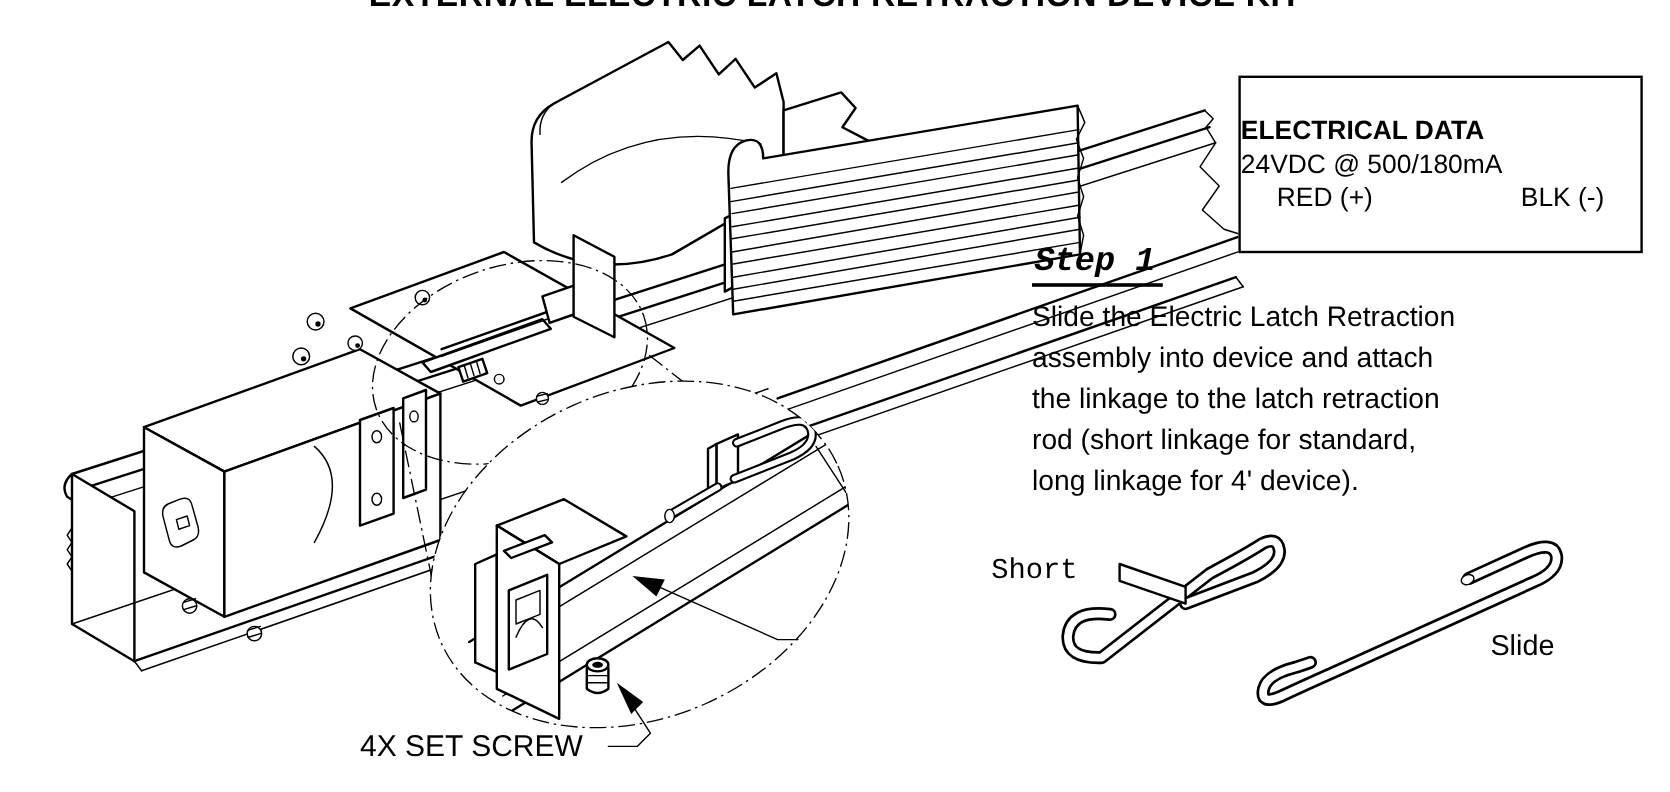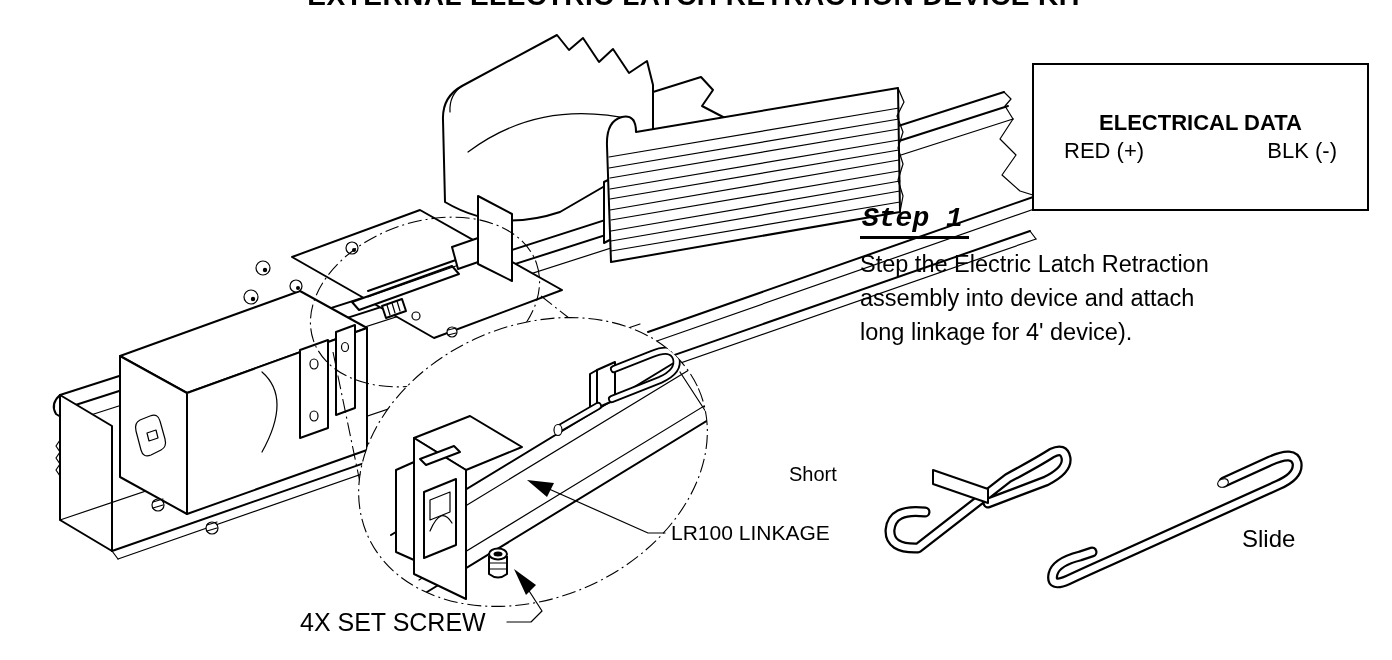--- a/index.html
+++ b/index.html
@@ -12,30 +12,30 @@
   .thin{stroke-width:1.2;}
   .wh{fill:#fff;stroke:#000;stroke-width:2;stroke-linejoin:round;}
   .whthin{fill:#fff;stroke:#000;stroke-width:1.2;stroke-linejoin:round;}
   .dd{stroke:#000;stroke-width:1.1;fill:none;stroke-dasharray:14 4 2 4;}
   .ddw{stroke:#000;stroke-width:1.1;fill:#fff;stroke-dasharray:14 4 2 4;}
   .wireO{stroke:#000;stroke-width:11;fill:none;stroke-linecap:round;stroke-linejoin:round;}
   .wireI{stroke:#fff;stroke-width:6.5;fill:none;stroke-linecap:round;stroke-linejoin:round;}
   .wireO2{stroke:#000;stroke-width:8;fill:none;stroke-linecap:round;stroke-linejoin:round;}
   .wireI2{stroke:#fff;stroke-width:4.5;fill:none;stroke-linecap:round;stroke-linejoin:round;}
   .edata{position:absolute;left:1032px;top:63px;width:337px;height:148px;border:2px solid #000;
-         background:#fff;text-align:center;font-size:22px;line-height:28px;
+         background:#fff;text-align:left;font-size:22px;line-height:28px;
          display:flex;flex-direction:column;justify-content:center;box-sizing:border-box;}
   .edata-heading{font-weight:bold;}
   .edata-row{display:flex;justify-content:space-between;padding:0 30px;gap:23px;}
   .step1{position:absolute;left:860px;top:203px;width:400px;}
   .step1-heading{font-size:28px;font-weight:bold;font-style:italic;display:inline-block;
                  border-bottom:3px solid #000;padding:0 6px 2px 2px;font-family:Liberation Mono, monospace;}
   .step1-text{margin-top:8px;font-size:23.5px;line-height:34px;}
   .lbl{position:absolute;white-space:nowrap;}
-  .lbl-short{left:789px;top:463px;font-size:20px;}
+  .lbl-short{left:826px;top:463px;font-size:24px;font-family:Liberation Mono, monospace;}
   .lbl-long{left:1242px;top:525px;font-size:24px;}
   .lbl-lr100{left:671px;top:521px;font-size:21px;}
   .lbl-screw{left:300px;top:608px;font-size:25px;}
 </style>
 </head>
 <body>
 
 <div class="stage">
 
   <svg width="1392" height="660" viewBox="0 0 1392 660">
@@ -184,33 +184,35 @@
       <path class="wireO" d="M1224,482 L1270,461 Q1294,450 1297,463 Q1299,476 1278,485 L1112,560 Q1085,572 1068,580 Q1050,588 1053,574 Q1056,562 1080,556 L1092,552"></path>
       <path class="wireI" d="M1224,482 L1270,461 Q1294,450 1297,463 Q1299,476 1278,485 L1112,560 Q1085,572 1068,580 Q1050,588 1053,574 Q1056,562 1080,556 L1092,552"></path>
       <ellipse class="whthin" cx="1223" cy="483" rx="5.5" ry="4" transform="rotate(-22 1223 483)"></ellipse>
     </g>
   </svg>
 
   <div class="title">EXTERNAL ELECTRIC LATCH RETRACTION DEVICE KIT</div>
 
   <div class="edata">
     <div class="edata-heading">ELECTRICAL DATA</div>
+    <div>24VDC @ 500/180mA</div>
     <div class="edata-row">
       <span>RED (+)</span>
       <span>BLK (-)</span>
     </div>
   </div>
 
   <div class="step1">
     <div class="step1-heading">Step 1</div>
     <div class="step1-text">
-      <div>Step the Electric Latch Retraction</div>
+      <div>Slide the Electric Latch Retraction</div>
       <div>assembly into device and attach</div>
+      <div>the linkage to the latch retraction</div>
+      <div>rod (short linkage for standard,</div>
       <div>long linkage for 4' device).</div>
     </div>
   </div>
 
   <div class="lbl lbl-short">Short</div>
   <div class="lbl lbl-long">Slide</div>
-  <div class="lbl lbl-lr100">LR100 LINKAGE</div>
   <div class="lbl lbl-screw">4X SET SCREW</div>
 
 </div>
 
 </body></html>

